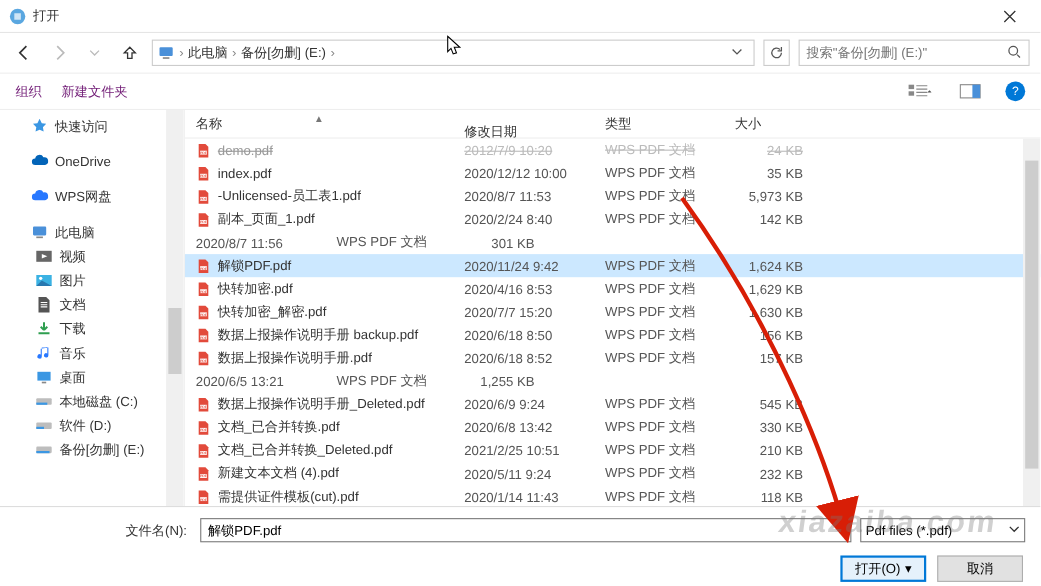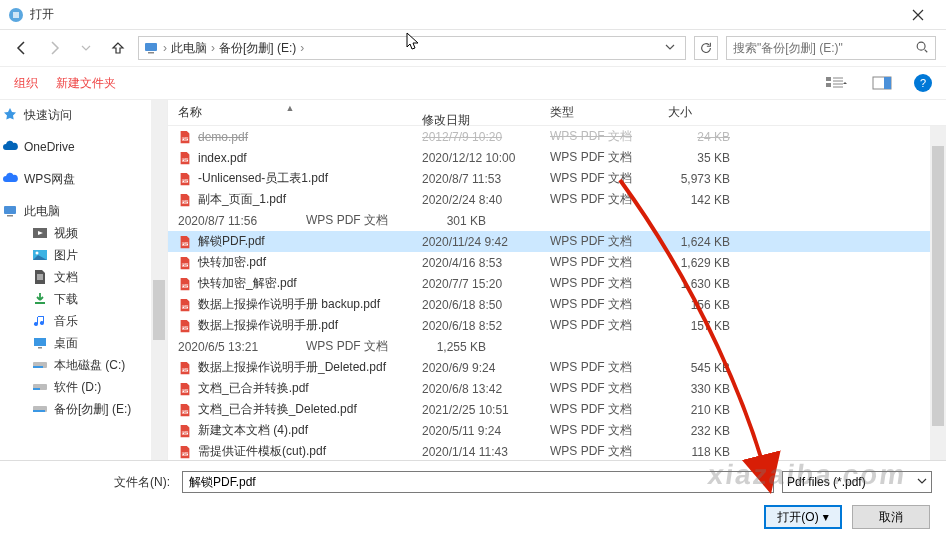--- a/index.html
+++ b/index.html
@@ -13,29 +13,29 @@
   .navbtn.disabled { color:#bbb; }
   .pcicon { width:16px; height:16px; }
   .breadcrumb { flex:1; height:24px; border:1px solid #ccc; display:flex; align-items:center; padding:0 4px; font-size:12px; color:#333; gap:4px; }
   .breadcrumb .sep { color:#888; }
   .breadcrumb .dd { margin-left:auto; color:#555; padding:0 6px;}
   .refresh { width:24px; height:24px; border:1px solid #ccc; display:flex; align-items:center; justify-content:center; color:#555;}
   .searchbox { width:210px; height:24px; border:1px solid #ccc; display:flex; align-items:center; padding:0 6px; font-size:12px; color:#888; }
   .searchbox input { border:none; outline:none; flex:1; font-size:12px; }
   .searchbox .sicon { color:#555; }
   .toolbar { height:34px; display:flex; align-items:center; padding:0 14px; gap:18px; border-top:1px solid #eee; border-bottom:1px solid #eee; background:#fafafa00;}
-  .toolbar .tbtn { font-size:12px; color:#ef4444; }
+  .toolbar .tbtn { font-size:12px; color:#701a75; }
   .toolbar .spacer { flex:1; }
   .toolbar .ricon { width:28px; height:22px; display:flex; align-items:center; justify-content:center; color:#555; }
   .help { width:18px; height:18px; border-radius:50%; background:#0078d7; color:#fff; font-size:11px; display:flex; align-items:center; justify-content:center;}
   .main { display:flex; height:360px; }
   .sidebar { width:168px; border-right:1px solid #eee; overflow:hidden; padding-top:4px; position:relative;}
   .sidebar-scroll { position:absolute; right:0; top:0; bottom:0; width:16px; background:#f0f0f0;}
   .sidebar-scroll .thumb { position:absolute; left:2px; right:2px; top:180px; height:60px; background:#cdcdcd;}
-  .sitem { display:flex; align-items:center; font-size:12px; color:#333; height:22px; padding-left:2px; gap:6px; white-space:nowrap;}
+  .sitem { display:flex; align-items:center; font-size:12px; color:#333; height:22px; padding-left:28px; gap:6px; white-space:nowrap;}
   .sitem.sub { padding-left:32px; }
   .sitem .sicon { width:16px; height:16px; display:flex; align-items:center; justify-content:center; }
   .sgap { height:10px; }
   .ic-star svg, .ic-cloud svg, .ic-wps svg, .ic-pc svg, .ic-folder svg, .ic-disk svg { width:16px; height:16px; }
   .filearea { flex:1; display:flex; flex-direction:column; }
   .headers { display:flex; height:26px; align-items:center; font-size:12px; color:#333; border-bottom:1px solid #eee; }
   .hcell { padding-left:10px; position:relative;}
   .hname { width:244px; }
   .hdate { width:128px;margin-top:15px; }
   .htype { width:118px; }

